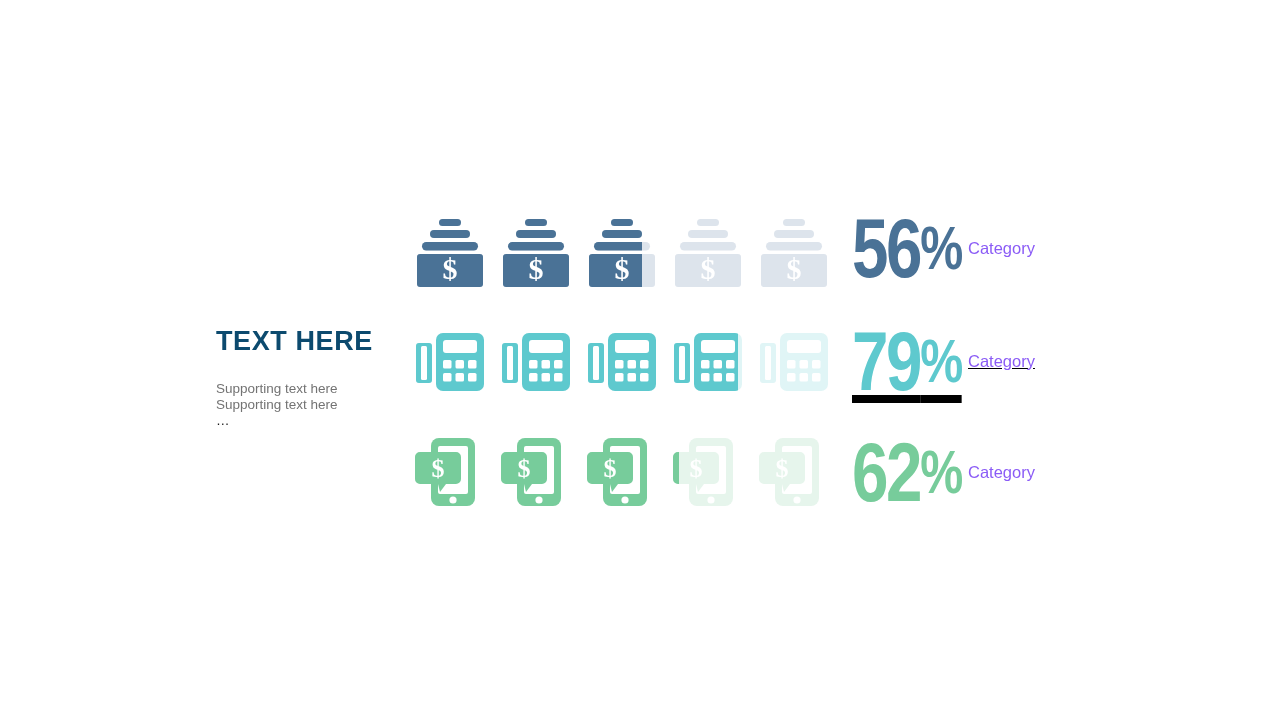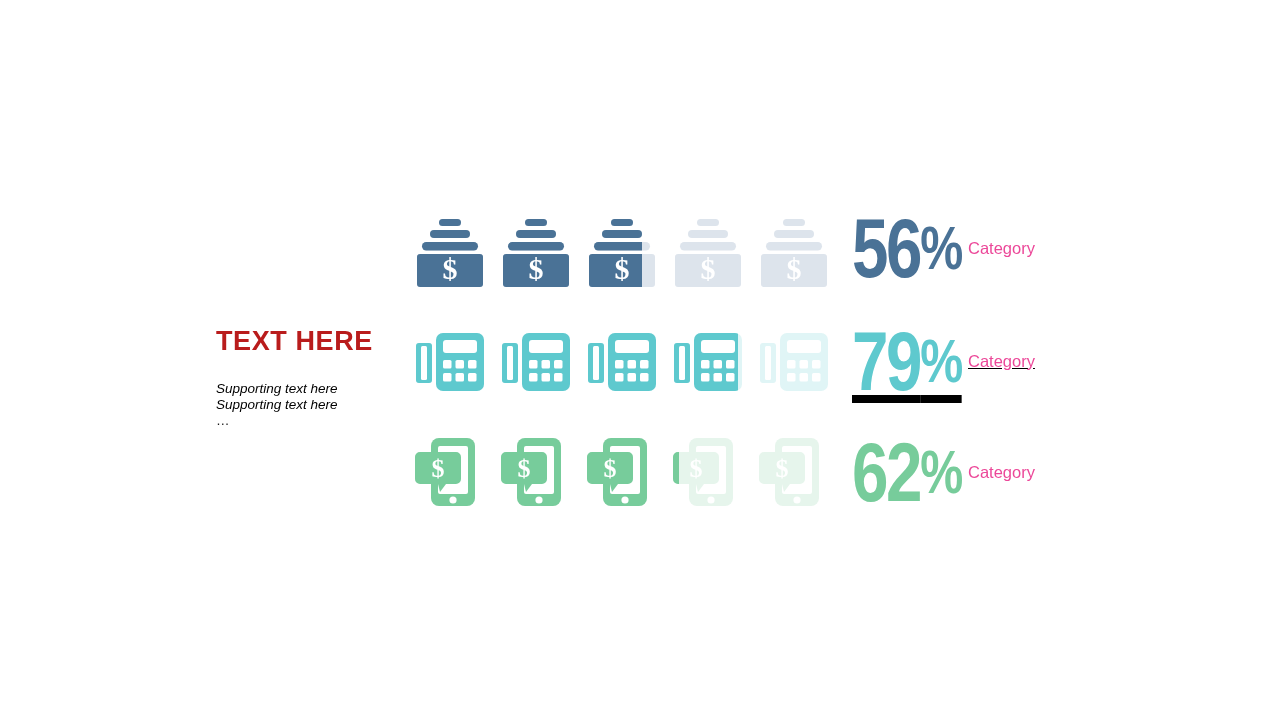--- a/index.html
+++ b/index.html
@@ -8,24 +8,24 @@
     background:#ffffff;
     font-family:"Liberation Sans", sans-serif;
     overflow:hidden;
     position:relative;
   }
   #stage{position:absolute;left:0;top:0;width:1280px;height:720px;}
 
   
   .text-block{position:absolute;left:216px;top:328px;width:190px;}
   .headline{
-    font-size:27px;font-weight:bold;color:#b91c1c;
+    font-size:27px;font-weight:bold;color:#0c4a6e;
     letter-spacing:.6px;line-height:1;margin:0 0 26px 0;white-space:nowrap;
   }
-  .support-line{font-size:13.5px;color:#000000;line-height:16px;white-space:nowrap;font-style:italic;}
+  .support-line{font-size:13.5px;color:#737373;line-height:16px;white-space:nowrap;}
   .ellipsis{font-size:13.5px;color:#1a1a1a;line-height:16px;letter-spacing:1px;}
 
   
   .row{position:absolute;left:414px;height:96px;display:flex;align-items:center;}
   .row-0{top:200px;}
   .row-1{top:313px;text-decoration:underline;}
   .row-2{top:424px;}
 
   .icons{display:flex;align-items:center;}
   .icon-cell{width:86px;height:96px;position:relative;display:flex;align-items:center;justify-content:flex-start;}
@@ -45,21 +45,21 @@
     line-height:78px;
     letter-spacing:-3px;
     transform:scaleX(.78);
     transform-origin:left center;
     white-space:nowrap;
     margin-left:8px;
     width:130px;
   }
   .pct .sym{font-size:62px;vertical-align:top;letter-spacing:-2px;}
   .category{
-    font-size:16.5px;color:#ec4899;white-space:nowrap;
+    font-size:16.5px;color:#8b5cf6;white-space:nowrap;
     margin-left:-14px;
   }
 </style>
 </head>
 <body>
 
 <div id="stage">
 
   <div class="text-block">
     <div class="headline">TEXT HERE</div>

